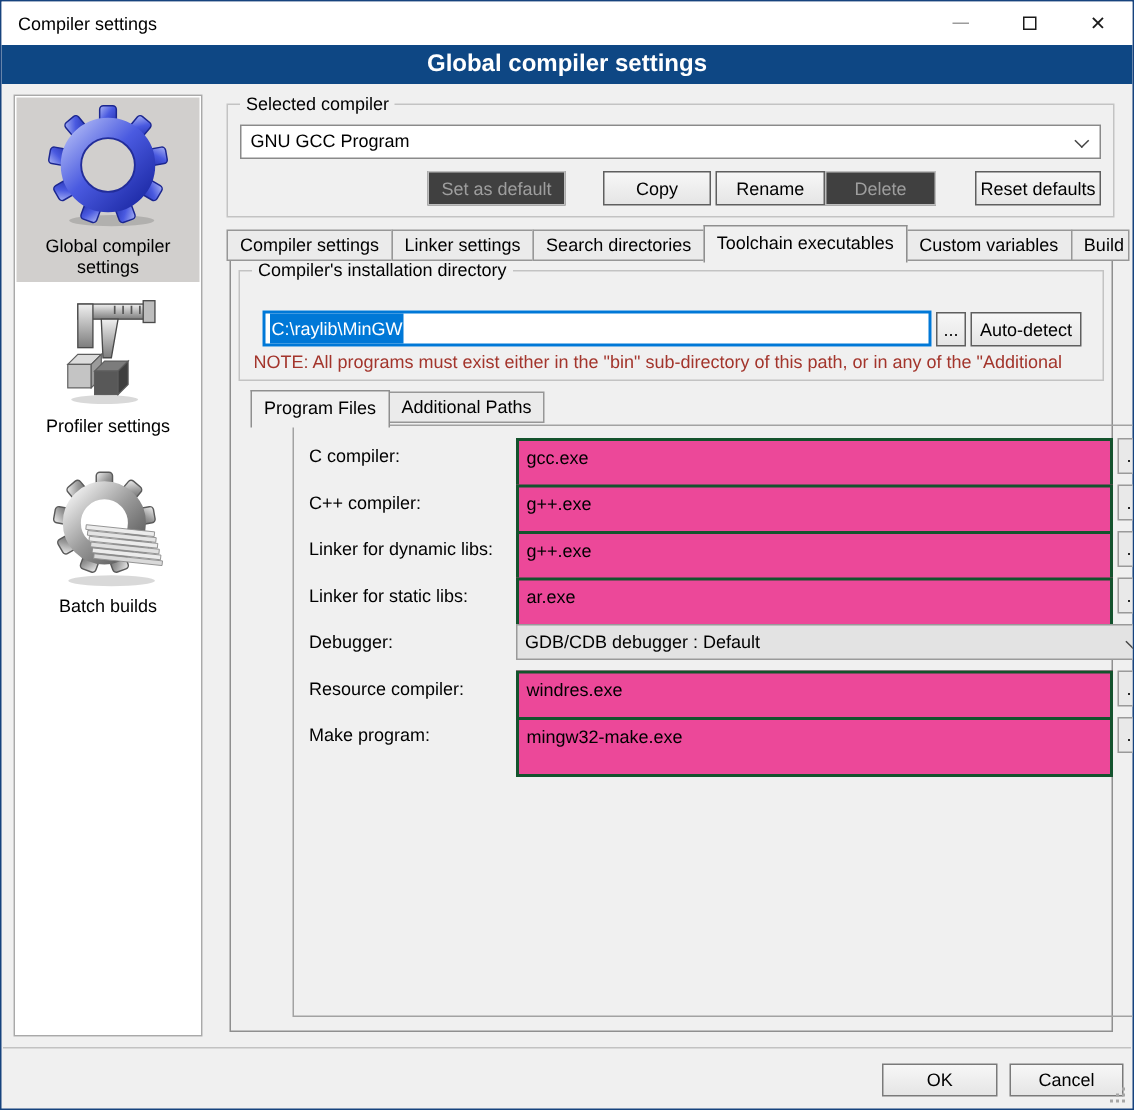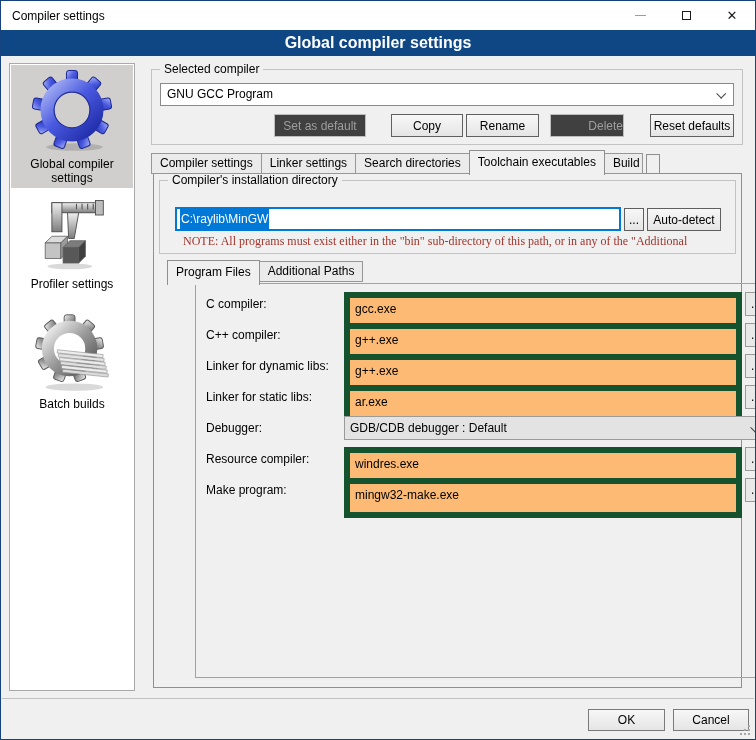--- a/index.html
+++ b/index.html
@@ -44,22 +44,22 @@
   .combo{position:absolute;left:8px;top:13px;width:574px;height:23px;background:#fff;
     border:1px solid #8a8a8a;line-height:21px;padding:0 22px 0 6px;cursor:default;}
   .chev{position:absolute;right:9px;top:7px;width:7px;height:7px;border-right:1.4px solid #444;
     border-bottom:1.4px solid #444;transform:rotate(45deg) translateY(-1px);}
   .btnrow{position:absolute;left:8px;top:44px;width:574px;height:23px;display:flex;justify-content:flex-end;}
   .btn{height:23px;border:1px solid #5f5f5f;background:linear-gradient(#f7f7f7,#e5e5e5);
     font-family:"Liberation Sans",sans-serif;font-size:12px;text-align:center;line-height:20px;cursor:default;padding:0;}
   .btn.disabled{background:#404040;border-color:#bdbdbd;color:#9e9e9e;}
   .b-setdef{width:92px;margin-right:25px;}
   .b-copy{width:72px;margin-right:3px;}
-  .b-rename{width:73px;margin-right:11px;}
-  .b-delete{width:74px;margin-right:26px;text-align:right;}
+  .b-rename{width:73px;margin-right:0;}
+  .b-delete{width:74px;margin-right:26px;}
   .b-reset{width:84px;}
 
   
   .tabs{position:absolute;left:150px;top:148px;height:25px;display:flex;align-items:flex-end;z-index:3;}
   .tab{height:21px;background:#ebebeb;border:1px solid #979797;margin-left:-1px;
     padding:0 8px;line-height:19px;white-space:nowrap;cursor:default;}
   .tab:first-child{margin-left:0;}
   .tab.active{height:25px;background:var(--window-bg);border-color:#8f8f8f;border-bottom:none;
     line-height:23px;margin-bottom:-1px;z-index:4;position:relative;}
   .tab.clipped{width:39px;overflow:hidden;padding-right:0;}
@@ -70,31 +70,31 @@
   .page{position:absolute;left:152px;top:172px;width:589px;height:515px;border:1px solid #8f8f8f;
     background:var(--window-bg);z-index:1;}
 
   .group-install{left:5px;top:6px;width:577px;height:74px;}
   .g-install-label{top:-8px;left:10px;}
   .install-input{position:absolute;left:15px;top:26px;width:446px;height:24px;background:#fff;
     border:2px solid var(--focus-border);line-height:20px;padding-left:3px;white-space:nowrap;overflow:hidden;cursor:text;}
   .sel-text{background:var(--selection-bg);color:#fff;padding:19px 1px;}
   .b-browse-main{position:absolute;left:464px;top:27px;width:20px;height:23px;line-height:18px;}
   .b-autodetect{position:absolute;left:487px;top:27px;width:74px;height:23px;}
-  .note{position:absolute;left:23px;top:53px;width:562px;color:var(--note-red);
-    white-space:nowrap;overflow:hidden;font-family:Liberation Serif, serif;}
+  .note{position:absolute;left:9px;top:53px;width:562px;color:var(--note-red);
+    white-space:nowrap;overflow:hidden;}
 
   
   .subtabs{position:absolute;left:13px;top:85px;height:25px;display:flex;align-items:center;z-index:3;}
   .subpanel{position:absolute;left:5px;top:109px;width:578px;height:395px;border:1px solid #a2a2a2;margin-left:36px;}
 
   
   .frow{position:absolute;left:0;width:100%;height:24px;}
   .flabel{position:absolute;left:10px;line-height:24px;}
-  .finput{position:absolute;left:148px;width:398px;height:40px;background:#fdba74;border:6px solid #14532d;
+  .finput{position:absolute;left:148px;width:398px;height:40px;background:#ec4899;border:2px solid #14532d;
     line-height:22px;padding-left:5px;cursor:text;white-space:nowrap;overflow:hidden;}
   .fdots{position:absolute;left:549px;top:0;width:22px;height:24px;border:1px solid #9a9a9a;
     background:#e9e9e9;line-height:19px;text-align:center;font-size:12px;cursor:default;padding:0;}
   .fselect{position:absolute;left:148px;width:424px;height:24px;background:#e3e3e3;border:1px solid #9a9a9a;
     line-height:22px;padding:0 24px 0 5px;cursor:default;white-space:nowrap;overflow:hidden;}
   .fselect .chev{top:8px;}
   .r0{top:8px;} .r1{top:39px;} .r2{top:70px;} .r3{top:101px;} .r4{top:132px;} .r5{top:163px;} .r6{top:194px;}
 
   
   .divider{position:absolute;left:1px;right:1px;top:697px;border-top:1px solid #c2c2c2;}
@@ -232,20 +232,21 @@
       <button class="btn disabled b-delete">Delete</button>
       <button class="btn b-reset">Reset defaults</button>
     </div>
   </div>
 
   <div class="tabs">
     <div class="tab">Compiler settings</div>
     <div class="tab">Linker settings</div>
     <div class="tab">Search directories</div>
     <div class="tab active">Toolchain executables</div>
+    <div class="tab">Custom variables</div>
     <div class="tab clipped">Build options</div>
     <div class="tabarrow"></div>
 
   </div>
 
   <div class="page">
 
     <div class="gbox group-install">
       <span class="glabel g-install-label">Compiler's installation directory</span>
       <div class="install-input">

